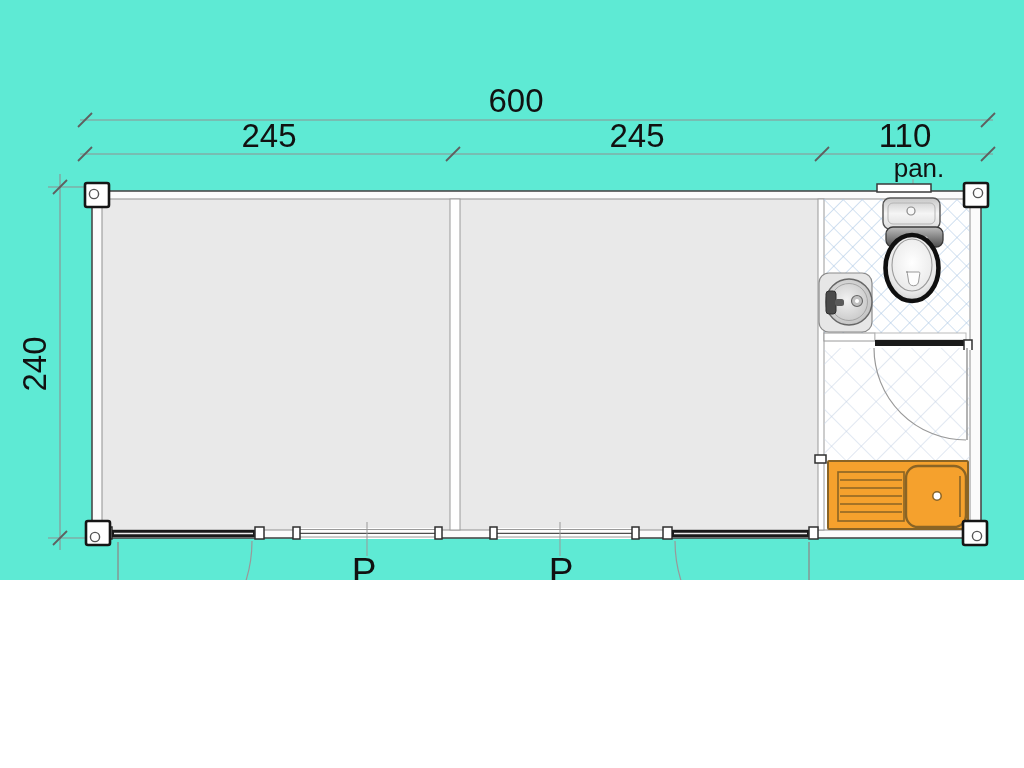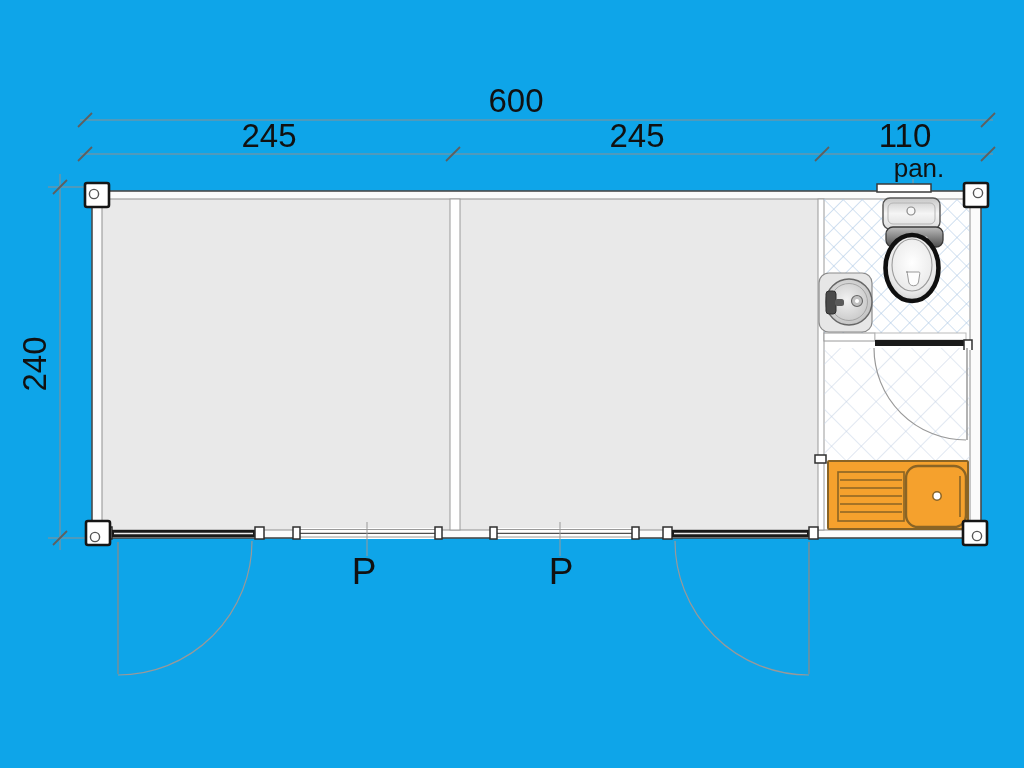--- a/index.html
+++ b/index.html
@@ -3,21 +3,21 @@
 <meta charset="utf-8">
 <style>
   :root{
     --floor:#e9e9e9; --wall_outline:#4a4a4a; --wall_inner:#9a9a9a;
     --dim_line:#8f8f8f; --tick:#5f5f5f; --text:#111111;
     --tile_line:#a9c6e4; --tile_line_light:#c6d3e6;
     --counter_orange:#f5a12d; --counter_line:#8a6425;
     --door_panel:#1a1a1a; --swing_arc:#999999;
   }
   html,body{margin:0;padding:0;background:#ffffff;}
-  .stage{width:1024px;height:768px;background:#0ea5e9;position:relative;overflow:hidden;}
+  .stage{width:1024px;height:580px;background:#5eead4;position:relative;overflow:hidden;}
   svg{display:block;}
   text{font-family:"Liberation Sans", sans-serif; fill:var(--text);}
   .dim-text{font-size:33px;}
   .note-text{font-size:26px;}
   .p-text{font-size:37px;}
   .dim-line{stroke:var(--dim_line);stroke-width:1.1;fill:none;}
   .ext-line{stroke:var(--dim_line);stroke-width:1;fill:none;}
   .tick{stroke:var(--tick);stroke-width:1.8;}
   .leader{stroke:var(--swing_arc);stroke-width:1;fill:none;}
   .wall-outer{fill:#fbfbfb;stroke:var(--wall_outline);stroke-width:1.6;}

